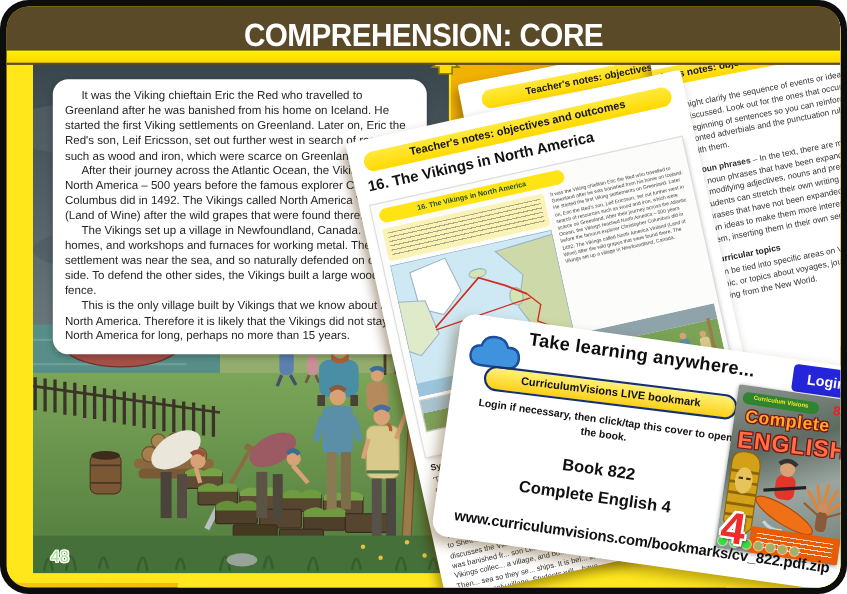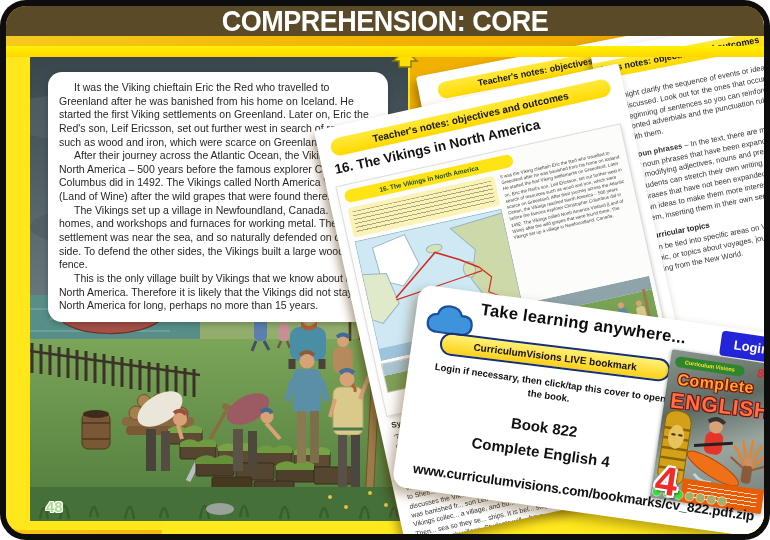--- a/index.html
+++ b/index.html
@@ -7,27 +7,27 @@
   .inner{position:absolute;inset:6px;border-radius:20px;overflow:hidden;
          background:linear-gradient(100deg,#f7c91f 0%,#f2b303 45%,#eca300 100%);}
 
   
   .yellow-sheet-left{position:absolute;left:0;top:46px;width:404px;height:478px;background:#ffe71c;border-radius:0 14px 14px 14px;z-index:1;}
   .pale-sheet{position:absolute;right:-34px;top:26px;width:260px;height:300px;background:#fff9b0;border-radius:18px;transform:rotate(-12deg);z-index:1;}
   .yellow-blob-right{position:absolute;right:-60px;top:130px;width:210px;height:400px;background:#ffe91e;border-radius:40px;transform:rotate(-12deg);z-index:1;}
   .yellow-swath-bottom{position:absolute;left:150px;top:498px;width:720px;height:220px;background:#ffe91e;border-radius:40px;transform:rotate(-8deg);transform-origin:0 0;z-index:1;}
 
   
-  .header{position:absolute;top:0;left:0;right:0;height:30px;background:#5b4a27;display:flex;align-items:center;justify-content:center;z-index:10;}
+  .header{position:absolute;top:0;left:0;right:0;height:53px;background:#5b4a27;display:flex;align-items:center;justify-content:center;z-index:10;}
   .header-title{color:#fff;font-size:27px;font-weight:bold;letter-spacing:-0.5px;transform:scaleY(1.08);}
   .yellow-line{position:absolute;top:40px;left:0;right:0;height:11px;background:linear-gradient(#fff100,#ffd600);z-index:10;}
 
   
   .illo{position:absolute;left:24px;top:51px;width:378px;height:464px;overflow:hidden;z-index:2;background:#47555c;}
-  .page-num{position:absolute;left:40px;top:492px;z-index:4;font-size:15px;font-weight:bold;color:#a6df8e;
+  .page-num{position:absolute;left:40px;top:492px;z-index:4;font-size:15px;font-weight:normal;color:#a6df8e;
             text-shadow:1px 0 #fff,-1px 0 #fff,0 1px #fff,0 -1px #fff,1px 1px #fff,-1px -1px #fff,1px -1px #fff,-1px 1px #fff;}
   .home-arrow{position:absolute;left:382px;top:40px;z-index:4;}
 
   
   .textbox{position:absolute;left:42px;top:66px;width:318px;background:#fff;border-radius:14px;padding:9px 11px;
            box-shadow:0 2px 6px rgba(0,0,0,0.25);z-index:3;}
   .textbox p{margin:0;text-indent:15px;font-size:10.5px;line-height:1.3;color:#262626;}
 
   
   .page{position:absolute;background:#fff;box-shadow:-4px 5px 10px rgba(70,45,0,0.45);}

